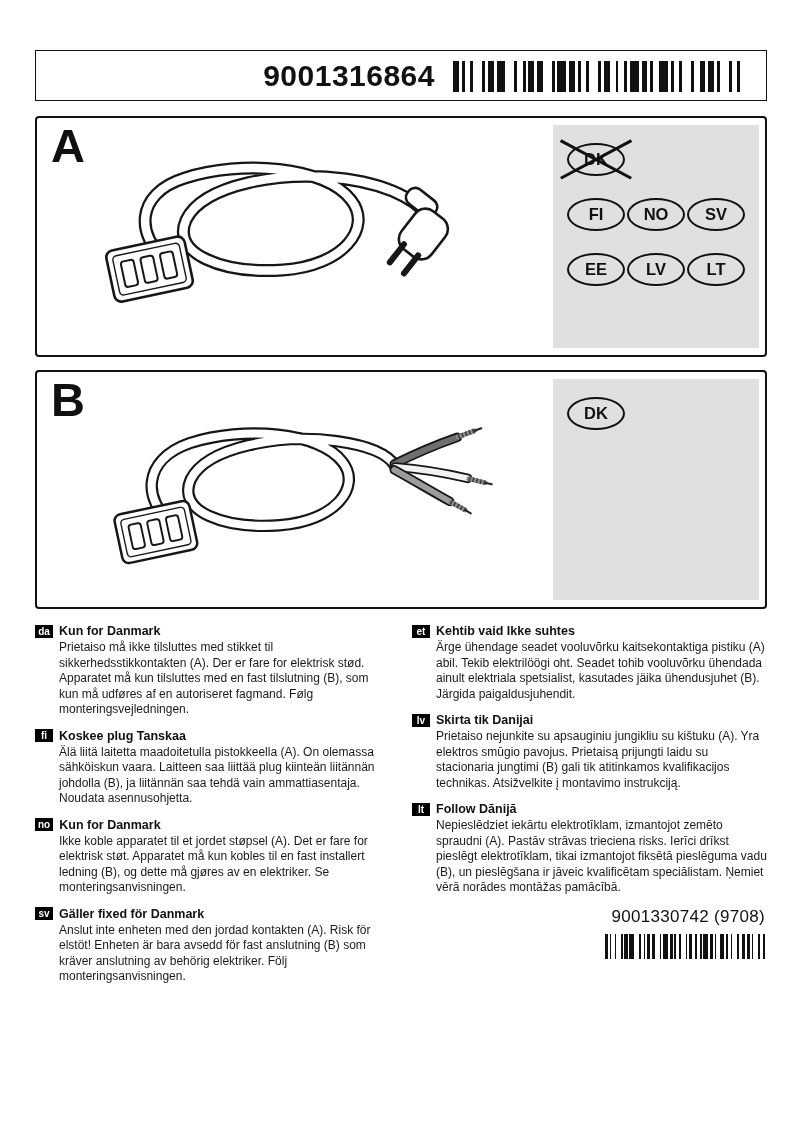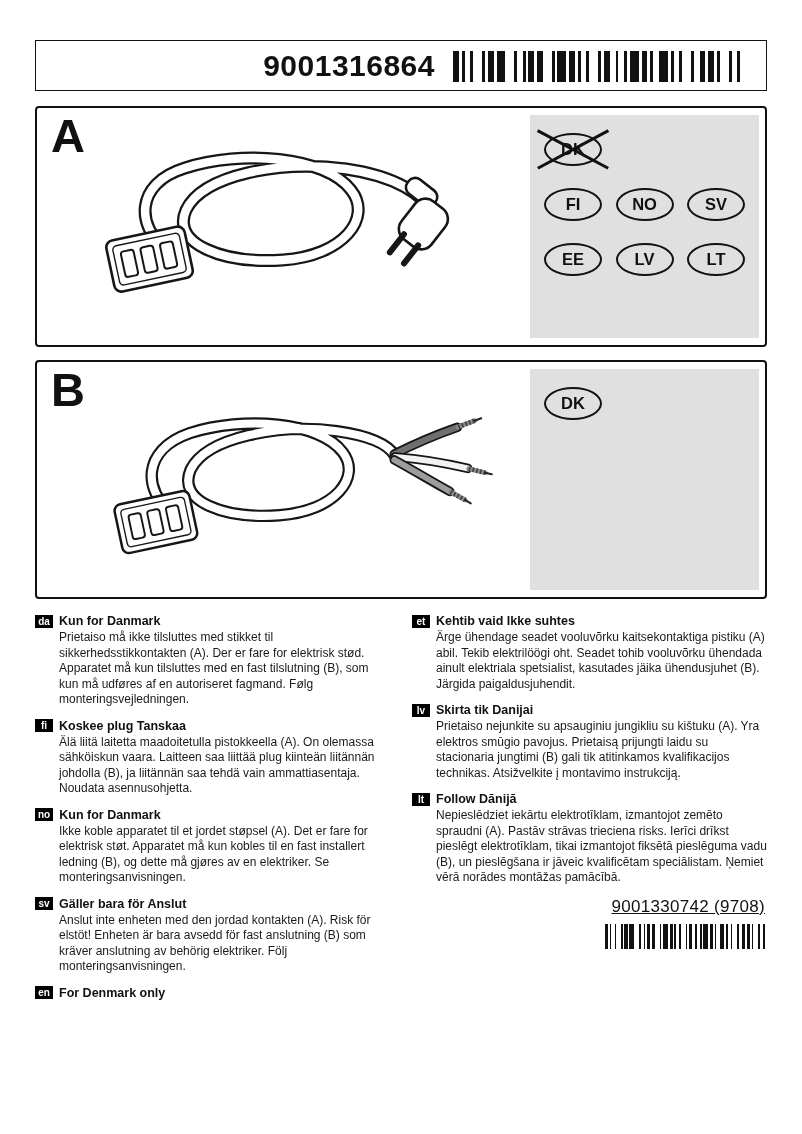--- a/index.html
+++ b/index.html
@@ -1,20 +1,20 @@
 <!DOCTYPE html>
 <html><head>
 <meta charset="utf-8">
 <style>
   html,body{margin:0;padding:0;background:#fff;}
   .page{
     position:relative;
     width:802px;height:1134px;
     box-sizing:border-box;
-    padding:4px 35px;
+    padding:14px 35px;
     overflow:hidden;
     background:#fff;
     color:#111;
     font-family:"Liberation Sans","DejaVu Sans",sans-serif;
   }
 
   
   .header-box{
     margin-top:36px;
     border:1.5px solid #111;
@@ -65,21 +65,21 @@
   .wire-outer{fill:none;stroke:#161616;stroke-width:10;stroke-linecap:round;}
   .wire-in-a{fill:none;stroke:#6f6f6f;stroke-width:6.2;stroke-linecap:round;}
   .wire-in-b{fill:none;stroke:#f2f2f2;stroke-width:6.2;stroke-linecap:round;}
   .wire-in-c{fill:none;stroke:#9c9c9c;stroke-width:6.2;stroke-linecap:round;}
   .ferrule{fill:none;stroke:#8a8a8a;stroke-width:5;stroke-linecap:round;}
   .ferrule-hatch{fill:none;stroke:#3c3c3c;stroke-width:5;stroke-dasharray:1.6 2.4;}
   .ferrule-tip{fill:none;stroke:#222;stroke-width:2.2;stroke-linecap:round;}
 
   
   .country-panel{
-    position:absolute;top:7px;bottom:7px;right:6px;width:229px;
+    position:absolute;top:7px;bottom:7px;right:6px;width:206px;
     background:#e0e0e0;
     box-sizing:border-box;
     padding:18px 14px;
     display:flex;flex-direction:column;gap:22px;
     z-index:2;
   }
   .oval-row{display:flex;}
   .oval-row.spread{justify-content:space-between;}
   .oval-wrap{position:relative;display:inline-flex;}
   .oval{
@@ -110,21 +110,21 @@
     padding:0 3px;min-width:12px;text-align:center;
     display:inline-block;
   }
   .note-title{font-size:12.5px;font-weight:bold;}
   .note-body{
     margin:2px 0 0 24px;
     font-size:12px;line-height:15.5px;color:#1a1a1a;
   }
 
   
-  .doc-footer{text-align:right;padding-right:2px;text-decoration:underline;}
+  .doc-footer{text-align:right;padding-right:2px;}
   .doc-number{font-size:17px;letter-spacing:.3px;margin-bottom:7px;}
 </style>
 </head>
 <body>
 
 <div class="page">
 
   <div class="header-box">
     <div class="header-row1">
       <div class="part-number">9001316864</div>
@@ -331,30 +331,26 @@
         <div class="note-head">
           <span class="lang-badge">no</span>
           <span class="note-title">Kun for Danmark</span>
         </div>
         <div class="note-body">Ikke koble apparatet til et jordet støpsel (A). Det er fare for elektrisk støt. Apparatet må kun kobles til en fast installert ledning (B), og dette må gjøres av en elektriker. Se monteringsanvisningen.</div>
       </div>
 
       <div class="note">
         <div class="note-head">
           <span class="lang-badge">sv</span>
-          <span class="note-title">Gäller bara för Anslut</span>
+          <span class="note-title">Gäller fixed för Danmark</span>
         </div>
         <div class="note-body">Anslut inte enheten med den jordad kontakten (A). Risk för elstöt! Enheten är bara avsedd för fast anslutning (B) som kräver anslutning av behörig elektriker. Följ monteringsanvisningen.</div>
       </div>
 
       <div class="note">
-        <div class="note-head">
-          <span class="lang-badge">en</span>
-          <span class="note-title">For Denmark only</span>
-        </div>
       </div>
 
     </div>
 
     <div class="notes-col">
 
       <div class="note">
         <div class="note-head">
           <span class="lang-badge">et</span>
           <span class="note-title">Kehtib vaid Ikke suhtes</span>

